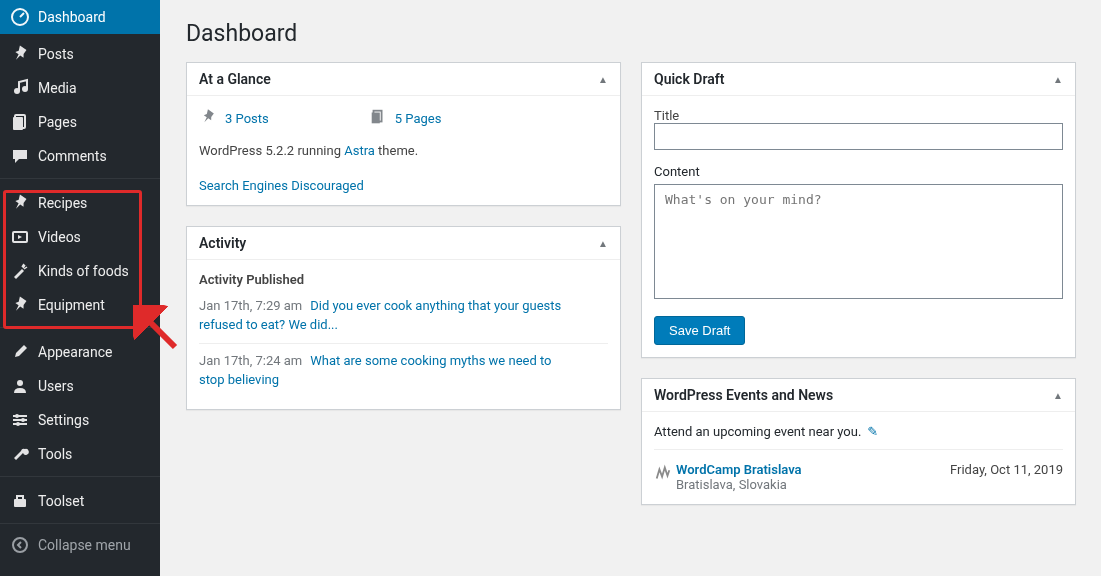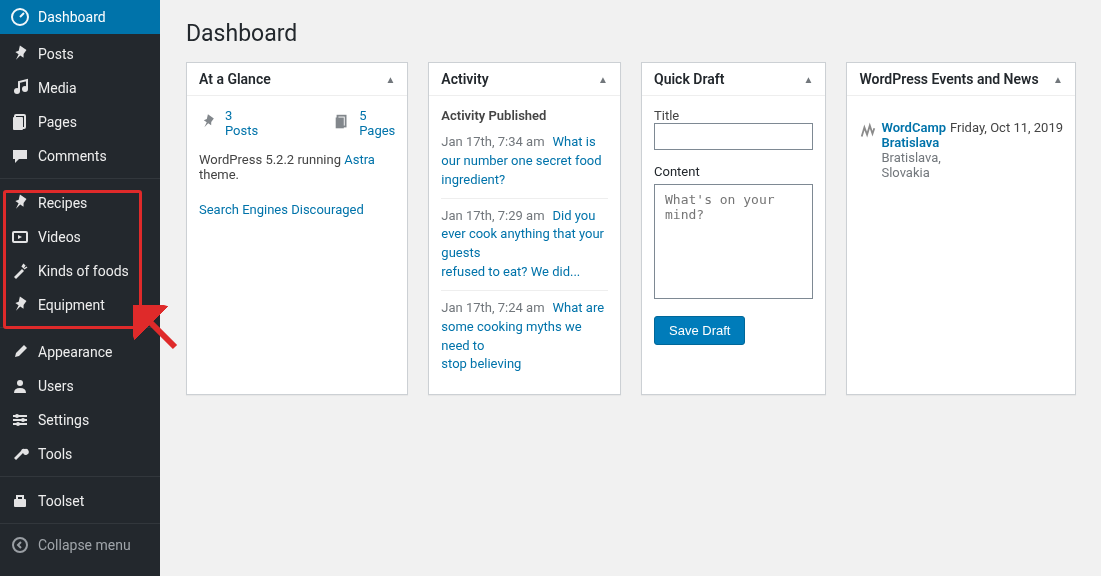--- a/index.html
+++ b/index.html
@@ -19,31 +19,31 @@
 
 .main { position: absolute; left: 180px; top: 0; right: 20px; height: 576px; }
 
 h1.page-title { font-size: 23px; font-weight: 400; color: #23282d; padding: 20px 0 15px 6px; }
 
 .welcome-panel { background: #fff; border: 1px solid #ccd0d4; display: flex; align-items: center; height: 58px; margin: 0 0 20px 6px; width: 890px; }
 .welcome-icon-box { width: 54px; height: 58px; background: #23282d; display: flex; align-items: center; justify-content: center; }
 .welcome-text { color: #e24f1c; font-size: 22px; font-weight: 400; margin-left: 40px; }
 
 .cols { display: flex; gap: 20px; margin-left: 6px; }
-.col { display: flex; gap: 20px; }
+.col { display: flex; flex-direction: column; gap: 20px; }
 .col.left { width: 435px; }
 .col.right { width: 435px; }
 
 .postbox { background: #fff; border: 1px solid #ccd0d4; box-shadow: 0 1px 1px rgba(0,0,0,.04); }
 .postbox-header { display: flex; align-items: center; justify-content: space-between; padding: 8px 12px; border-bottom: 1px solid #eee; }
 .postbox-header h2 { font-size: 14px; font-weight: 600; color: #23282d; }
 .postbox-toggle { color: #72777c; font-size: 10px; cursor: pointer; }
 .postbox-body { padding: 12px; font-size: 13px; color: #444; }
 
-.glance-row { display: flex; gap: 75px; margin-bottom: 14px; justify-content: center; }
+.glance-row { display: flex; gap: 100px; margin-bottom: 14px; }
 .glance-item { display: flex; align-items: center; gap: 8px; }
 .glance-item a { color: #0073aa; text-decoration: none; }
 .glance-foot { color: #444; }
 .glance-foot a { color: #0073aa; text-decoration: none; }
 .seo-line { margin-top: 20px; }
 .seo-line a { color: #0073aa; text-decoration: none; }
 
 .activity-sub { font-weight: 600; margin-bottom: 10px; }
 .activity-list .row { display: flex; gap: 10px; border-top: 1px solid #eee; padding: 8px 0; font-size: 13px; line-height: 1.45; }
 .activity-list .row:first-child { border-top: none; padding-top: 0; }
@@ -276,27 +276,20 @@
       <div class="postbox">
         <div class="postbox-header">
           <h2>Activity</h2>
           <span class="postbox-toggle">▲</span>
         </div>
         <div class="postbox-body">
           <div class="activity-sub">Activity Published</div>
           <div class="activity-list">
             <div class="row">
               <div style="flex:1">
-                <span class="ts" style="display:inline-block">Jan 17th, 7:34 am</span>
-                <a href="#" class="title-link">What is our number one secret food</a>
-                <br><span class="overflow">ingredient?</span>
-              </div>
-            </div>
-            <div class="row">
-              <div style="flex:1">
                 <span class="ts" style="display:inline-block">Jan 17th, 7:29 am</span>
                 <a href="#" class="title-link">Did you ever cook anything that your guests</a>
                 <br><span class="overflow">refused to eat? We did...</span>
               </div>
             </div>
             <div class="row">
               <div style="flex:1">
                 <span class="ts" style="display:inline-block">Jan 17th, 7:24 am</span>
                 <a href="#" class="title-link">What are some cooking myths we need to</a>
                 <br><span class="overflow">stop believing</span>
@@ -322,20 +315,24 @@
           <button class="qd-button">Save Draft</button>
         </div>
       </div>
 
       <div class="postbox">
         <div class="postbox-header">
           <h2>WordPress Events and News</h2>
           <span class="postbox-toggle">▲</span>
         </div>
         <div class="events-body">
+          <div class="events-attend">
+            <span>Attend an upcoming event near you.</span>
+            <span class="events-pencil">✎</span>
+          </div>
           <div class="event-row">
             <div class="event-icon">
               <svg width="18" height="18" viewBox="0 0 20 20" fill="#8b8b8b">
                   <path d="M3 16 L6 6 L9 14 L12 4 L15 13 L17 7" stroke="#8b8b8b" stroke-width="2" fill="none"></path>
                 </svg>
             </div>
             <div class="event-info">
               <a href="#" class="event-link">WordCamp Bratislava</a>
               <span class="event-loc">Bratislava, Slovakia</span>
             </div>

